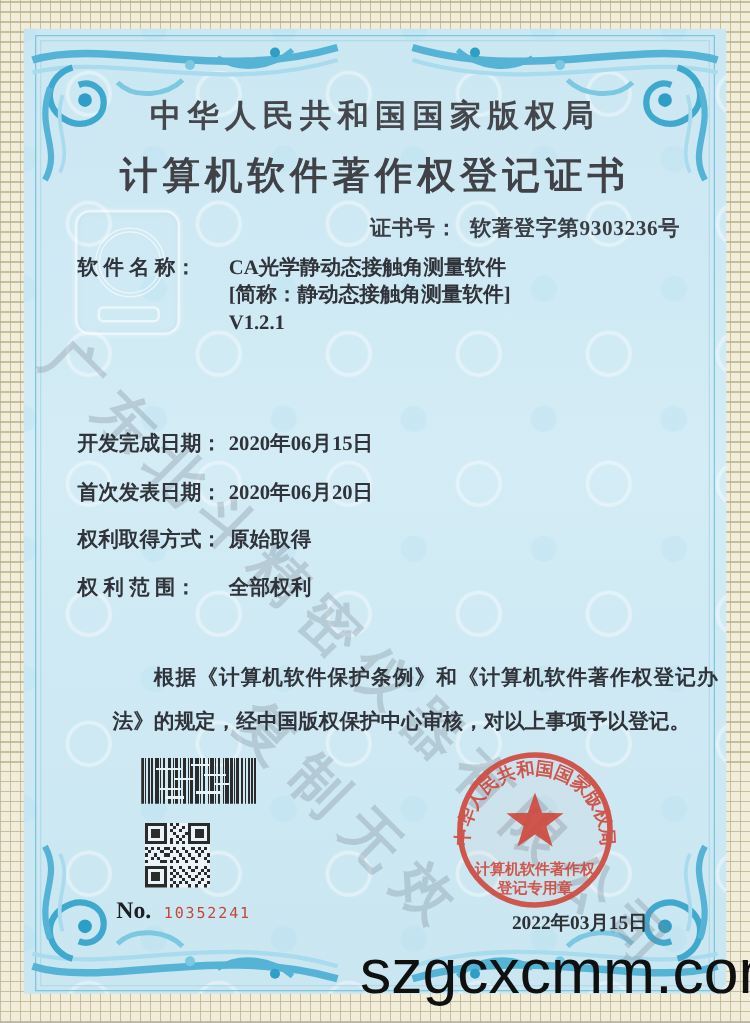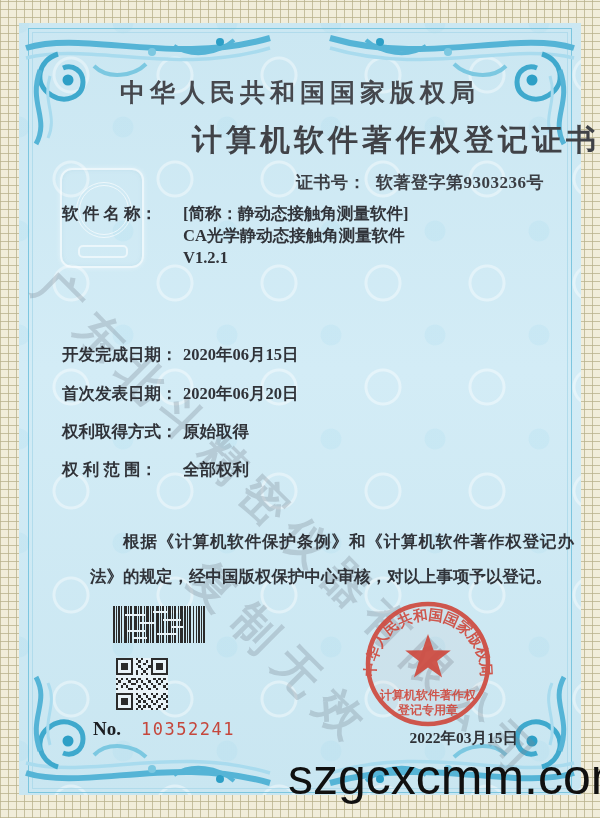--- a/index.html
+++ b/index.html
@@ -23,39 +23,39 @@
   }
   .bline1{position:absolute;left:28px;top:28px;right:28px;bottom:25px;border:1px solid rgba(110,192,218,.85);pointer-events:none;}
   .bline2{position:absolute;left:32px;top:32px;right:32px;bottom:29px;border:1px solid rgba(170,216,234,.8);pointer-events:none;}
   .flourish{position:absolute;width:250px;height:120px;}
   .fl-tl{left:24px;top:26px;}
   .fl-tr{right:24px;top:26px;transform:scaleX(-1);}
   .fl-bl{left:24px;bottom:23px;transform:scaleY(-1);}
   .fl-br{right:24px;bottom:23px;transform:scale(-1,-1);}
   .authority{position:absolute;left:0;top:76px;width:100%;text-align:center;
     font-size:25px;font-weight:700;letter-spacing:5px;color:#45474d;}
-  .title{position:absolute;left:0;top:120px;width:100%;text-align:right;
+  .title{position:absolute;left:0;top:120px;width:100%;text-align:center;
     font-size:30px;font-weight:700;letter-spacing:4px;color:#404247;}
   .certno{position:absolute;right:56px;top:171px;font-size:17px;font-weight:700;color:#3b3e44;letter-spacing:.5px;}
   .certno .lbl{margin-right:10px;}
   .row{position:absolute;left:62px;font-size:16.5px;font-weight:700;color:#303339;}
   .row .val{position:absolute;left:121px;top:0;width:370px;font-weight:700;white-space:nowrap;}
   .multiline .vline{display:block;line-height:22px;white-space:nowrap;}
   .statement{position:absolute;left:62px;top:524px;width:484px;font-size:16.5px;font-weight:700;
     color:#303339;line-height:35px;text-indent:2em;text-align:justify;margin-left:28px;}
   .emboss{position:absolute;left:60px;top:168px;width:80px;height:96px;border:2px solid rgba(255,255,255,.75);
     border-radius:12px;box-shadow:0 0 4px rgba(255,255,255,.5), inset 0 0 4px rgba(160,200,215,.35);opacity:.8;}
   .emboss::before{content:"";position:absolute;left:14px;top:12px;width:48px;height:48px;border-radius:50%;
     border:4px double rgba(255,255,255,.8);}
   .emboss::after{content:"";position:absolute;left:16px;bottom:8px;width:46px;height:9px;border-radius:5px;
     border:2px solid rgba(255,255,255,.7);}
   .barcode{position:absolute;left:113px;top:606px;width:92px;height:37px;}
   .qrcode{position:absolute;left:116px;top:658px;width:52px;height:52px;}
   .serial{position:absolute;left:93px;top:718px;font-size:19px;font-weight:700;color:#1c1e22;}
-  .serial .num{font-family:"DejaVu Sans Mono",monospace;font-size:17px;font-weight:400;color:#c5473c;letter-spacing:1.5px;margin-left:20px;}
+  .serial .num{font-family:"DejaVu Sans Mono",monospace;font-size:12px;font-weight:400;color:#c5473c;letter-spacing:1.5px;margin-left:10px;}
   .seal{position:absolute;left:358px;top:596px;width:140px;height:140px;opacity:.92;}
   .issue-date{position:absolute;left:338px;top:728px;width:180px;text-align:right;
     font-size:15.5px;font-weight:700;color:#2e3136;}
   .wm{position:absolute;transform-origin:0 0;transform:rotate(45deg);
     font-family:"Liberation Sans","DejaVu Sans",sans-serif;font-weight:700;
     color:rgba(125,138,150,.32);white-space:nowrap;pointer-events:none;}
   .wm1{left:64px;top:258px;font-size:46px;letter-spacing:12px;}
   .wm2{left:218px;top:548px;font-size:46px;letter-spacing:14px;}
   .site{position:absolute;left:288px;top:748px;font-size:50px;font-weight:400;
     font-family:"Liberation Sans","DejaVu Sans",sans-serif;color:#101010;white-space:nowrap;}
@@ -107,22 +107,22 @@
   <div class="authority">中华人民共和国国家版权局</div>
   <div class="title">计算机软件著作权登记证书</div>
 
   <div class="certno">
     <span class="lbl">证书号：</span><span>软著登字第9303236号</span>
   </div>
 
   <div class="row multiline" style="top:203px">
     <span>软 件 名 称：</span>
     <span class="val">
+      <span class="vline">CA光学静动态接触角测量软件</span>
       <span class="vline">[简称：静动态接触角测量软件]</span>
-      <span class="vline">CA光学静动态接触角测量软件</span>
       <span class="vline">V1.2.1</span>
     </span>
   </div>
 
 
   <div class="row" style="top:344px">
     <span>开发完成日期：</span>
     <span class="val">2020年06月15日</span>
   </div>
 

